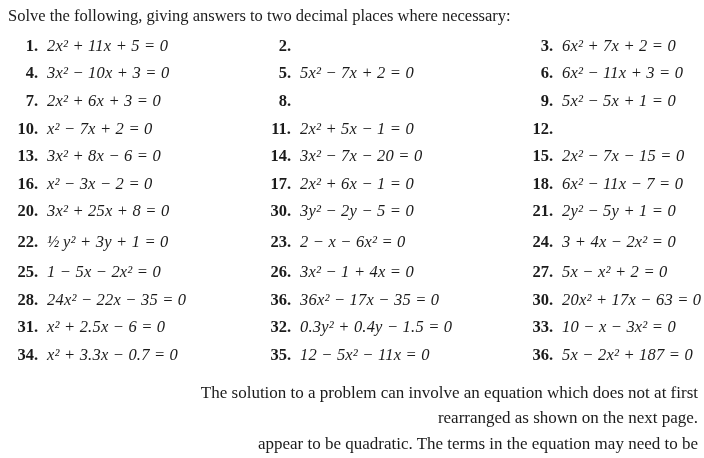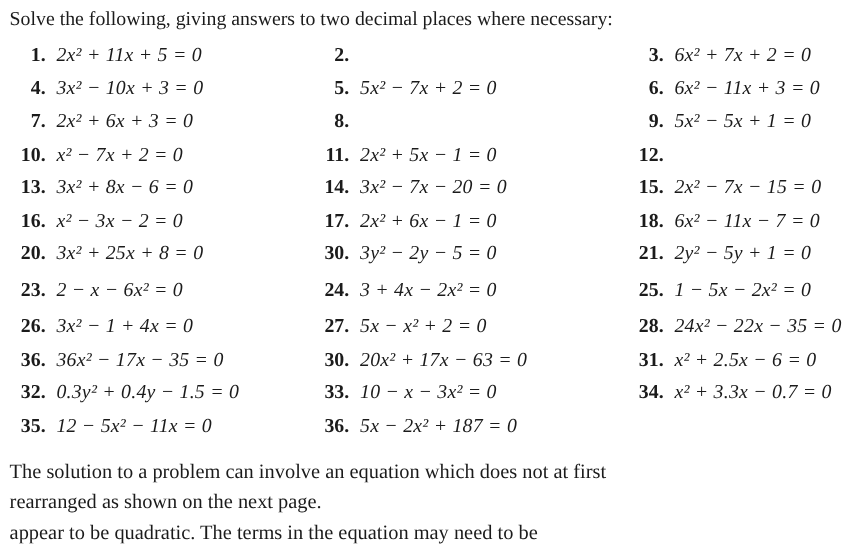--- a/index.html
+++ b/index.html
@@ -45,20 +45,21 @@
   }
   .eq {
     font-style: italic;
     font-size: 16.5px;
     letter-spacing: 0.2px;
     font-family: Liberation Serif, serif;
   }
   .footer {
     margin: 11px 0 0 0;
     font-size: 17px;
+    text-align: right;
   }
   .footer-line {
     line-height: 25.5px;
   }
 </style>
 </head>
 <body>
 
 <div class="page">
 
@@ -138,20 +139,24 @@
         <span class="num">20.</span>
         <span class="eq">3x² + 25x + 8 = 0</span>
       </div>
     <div class="cell">
         <span class="num">30.</span>
         <span class="eq">3y² − 2y − 5 = 0</span>
       </div>
     <div class="cell">
         <span class="num">21.</span>
         <span class="eq">2y² − 5y + 1 = 0</span>
+      </div>
+    <div class="cell">
+        <span class="num">22.</span>
+        <span class="eq">½ y² + 3y + 1 = 0</span>
       </div>
     <div class="cell">
         <span class="num">23.</span>
         <span class="eq">2 − x − 6x² = 0</span>
       </div>
     <div class="cell">
         <span class="num">24.</span>
         <span class="eq">3 + 4x − 2x² = 0</span>
       </div>
     <div class="cell">

